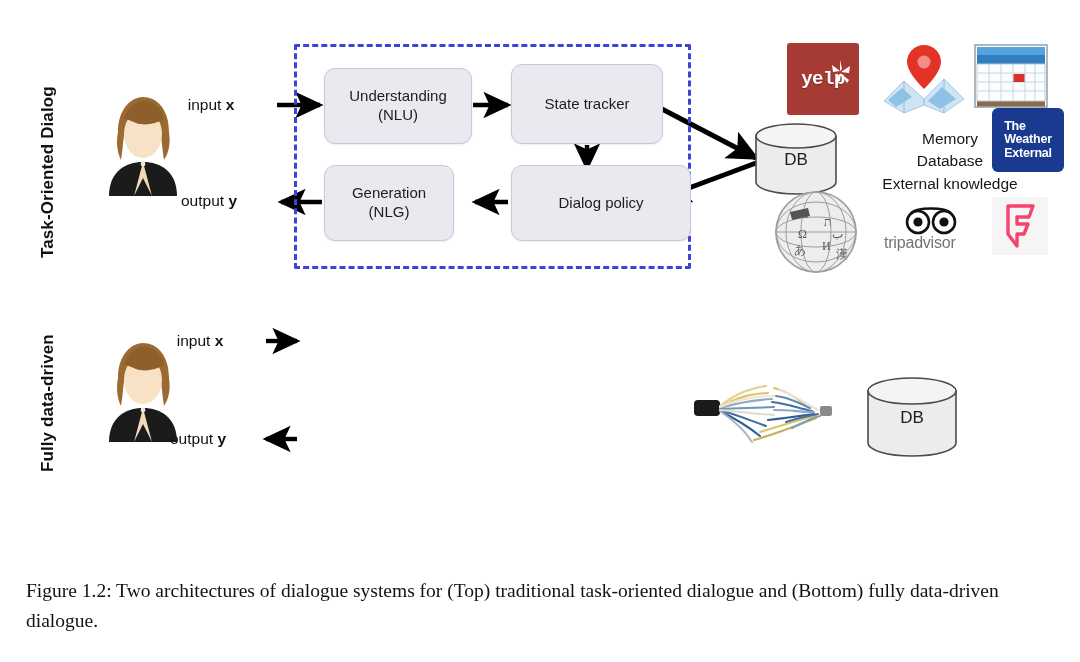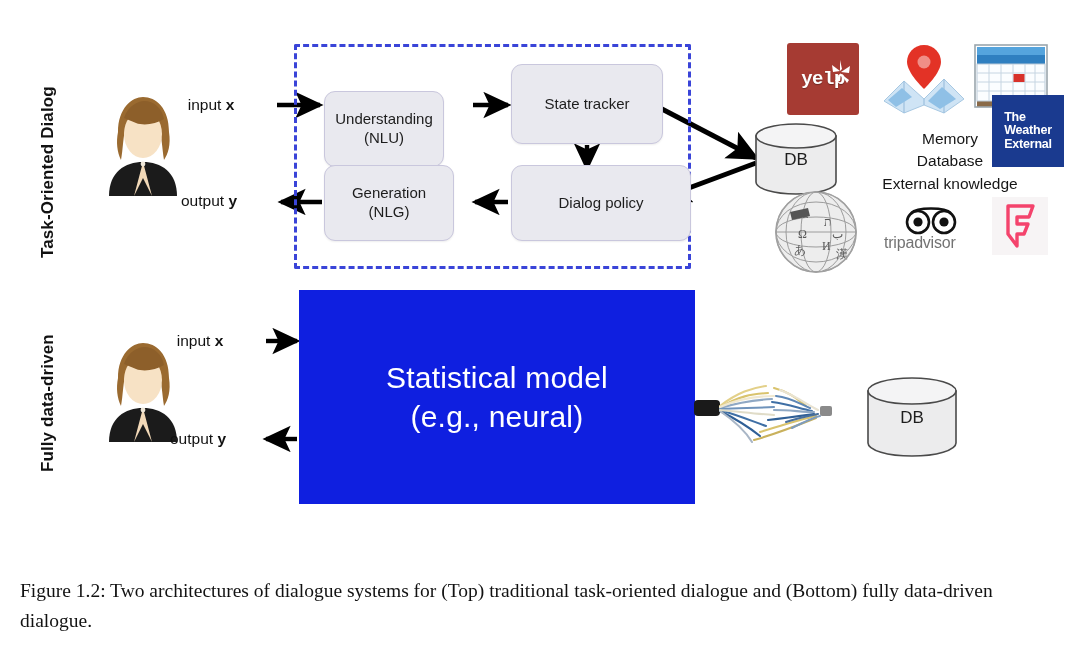--- a/index.html
+++ b/index.html
@@ -177,21 +177,21 @@
 
   <div class="io-label" style="left:150px;top:96px;width:122px;">
     <span>input </span><b>x</b>
   </div>
   <div class="io-label" style="left:146px;top:192px;width:126px;">
     <span>output </span><b>y</b>
   </div>
 
   <div class="dashed-box" style="left:294px;top:44px;width:397px;height:225px;"></div>
 
-  <div class="node" style="left:324px;top:68px;width:120px;height:76px;margin-top:23px;">
+  <div class="node" style="left:324px;top:68px;width:148px;height:76px;">
     <div>
       <div>Understanding</div>
       <div>(NLU)</div>
     </div>
   </div>
 
   <div class="node" style="left:511px;top:64px;width:152px;height:80px;">
     <div>
       <div>State tracker</div>
     </div>
@@ -258,21 +258,21 @@
       <line x1="15" y1="20" x2="15" y2="57"></line>
       <line x1="27" y1="20" x2="27" y2="57"></line>
       <line x1="39" y1="20" x2="39" y2="57"></line>
       <line x1="51" y1="20" x2="51" y2="57"></line>
       <line x1="61" y1="20" x2="61" y2="57"></line>
     </g>
     <rect x="39.5" y="30" width="11" height="8" fill="#d8312a"></rect>
     <rect x="1" y="1" width="72" height="62" fill="none" stroke="#9aa6ad" stroke-width="1.6"></rect>
   </svg>
 
-  <div class="logo twc" style="left:992px;top:95px;width:72px;height:72px;">
+  <div class="logo twc" style="left:992px;top:108px;width:72px;height:64px;border-radius:6px;">
     <div class="twc-word">
       <div>The</div>
       <div>Weather</div>
       <div>External</div>
     </div>
   </div>
 
   <svg class="logo" style="left:772px;top:188px;width:88px;height:88px;" viewBox="0 0 88 88">
     <circle cx="44" cy="44" r="40" fill="#ededed" stroke="#b5b5b5" stroke-width="1.2"></circle>
     <g stroke="#9c9c9c" stroke-width="1" fill="none">
@@ -322,26 +322,20 @@
     <circle cx="51" cy="76" r="2.4" fill="#efe7d8"></circle>
   </svg>
 
   <div class="io-label" style="left:140px;top:332px;width:120px;">
     <span>input </span><b>x</b>
   </div>
   <div class="io-label" style="left:136px;top:430px;width:124px;">
     <span>output </span><b>y</b>
   </div>
 
-  <div class="model-box" style="left:299px;top:290px;width:396px;height:214px;">
-    <div>
-      <div>Statistical model</div>
-      <div>(e.g., neural)</div>
-    </div>
-  </div>
 
   <svg class="abs" style="left:694px;top:366px;width:180px;height:86px;" viewBox="0 0 180 86">
     <rect x="0" y="34" width="26" height="16" rx="4" fill="#1a1a1a"></rect>
     <g fill="none" stroke-width="2.1" stroke-linecap="round">
       <path d="M26 40 C44 26 58 22 72 20" stroke="#e3d089"></path>
       <path d="M26 42 C44 30 58 28 74 27" stroke="#d9c36d"></path>
       <path d="M26 42 C46 36 60 34 78 33" stroke="#8fa8c4"></path>
       <path d="M26 43 C48 42 62 42 80 41" stroke="#6f93bb"></path>
       <path d="M26 44 C46 50 58 55 72 60" stroke="#3f6fa5"></path>
       <path d="M26 45 C44 54 56 62 66 70" stroke="#2f5f96"></path>
@@ -363,15 +357,15 @@
   </svg>
 
   <div class="cyl" style="left:866px;top:378px;width:92px;height:78px;">
     <svg style="width:92px;height:78px;" viewBox="0 0 92 78">
       <path d="M2 13 L2 65 A44 13 0 0 0 90 65 L90 13 Z" fill="#ececed" stroke="#4a4a4a" stroke-width="1.6"></path>
       <ellipse cx="46" cy="13" rx="44" ry="13" fill="#f4f4f5" stroke="#4a4a4a" stroke-width="1.6"></ellipse>
     </svg>
     <div class="label">DB</div>
   </div>
 
-  <div class="caption" style="left:20px;top:576px;width:1030px;">Figure 1.2: Two architectures of dialogue systems for (Top) traditional task-oriented dialogue and (Bottom) fully data-driven dialogue.</div>
+  <div class="caption" style="left:26px;top:576px;width:1030px;">Figure 1.2: Two architectures of dialogue systems for (Top) traditional task-oriented dialogue and (Bottom) fully data-driven dialogue.</div>
 
 </div>
 
 </body></html>

